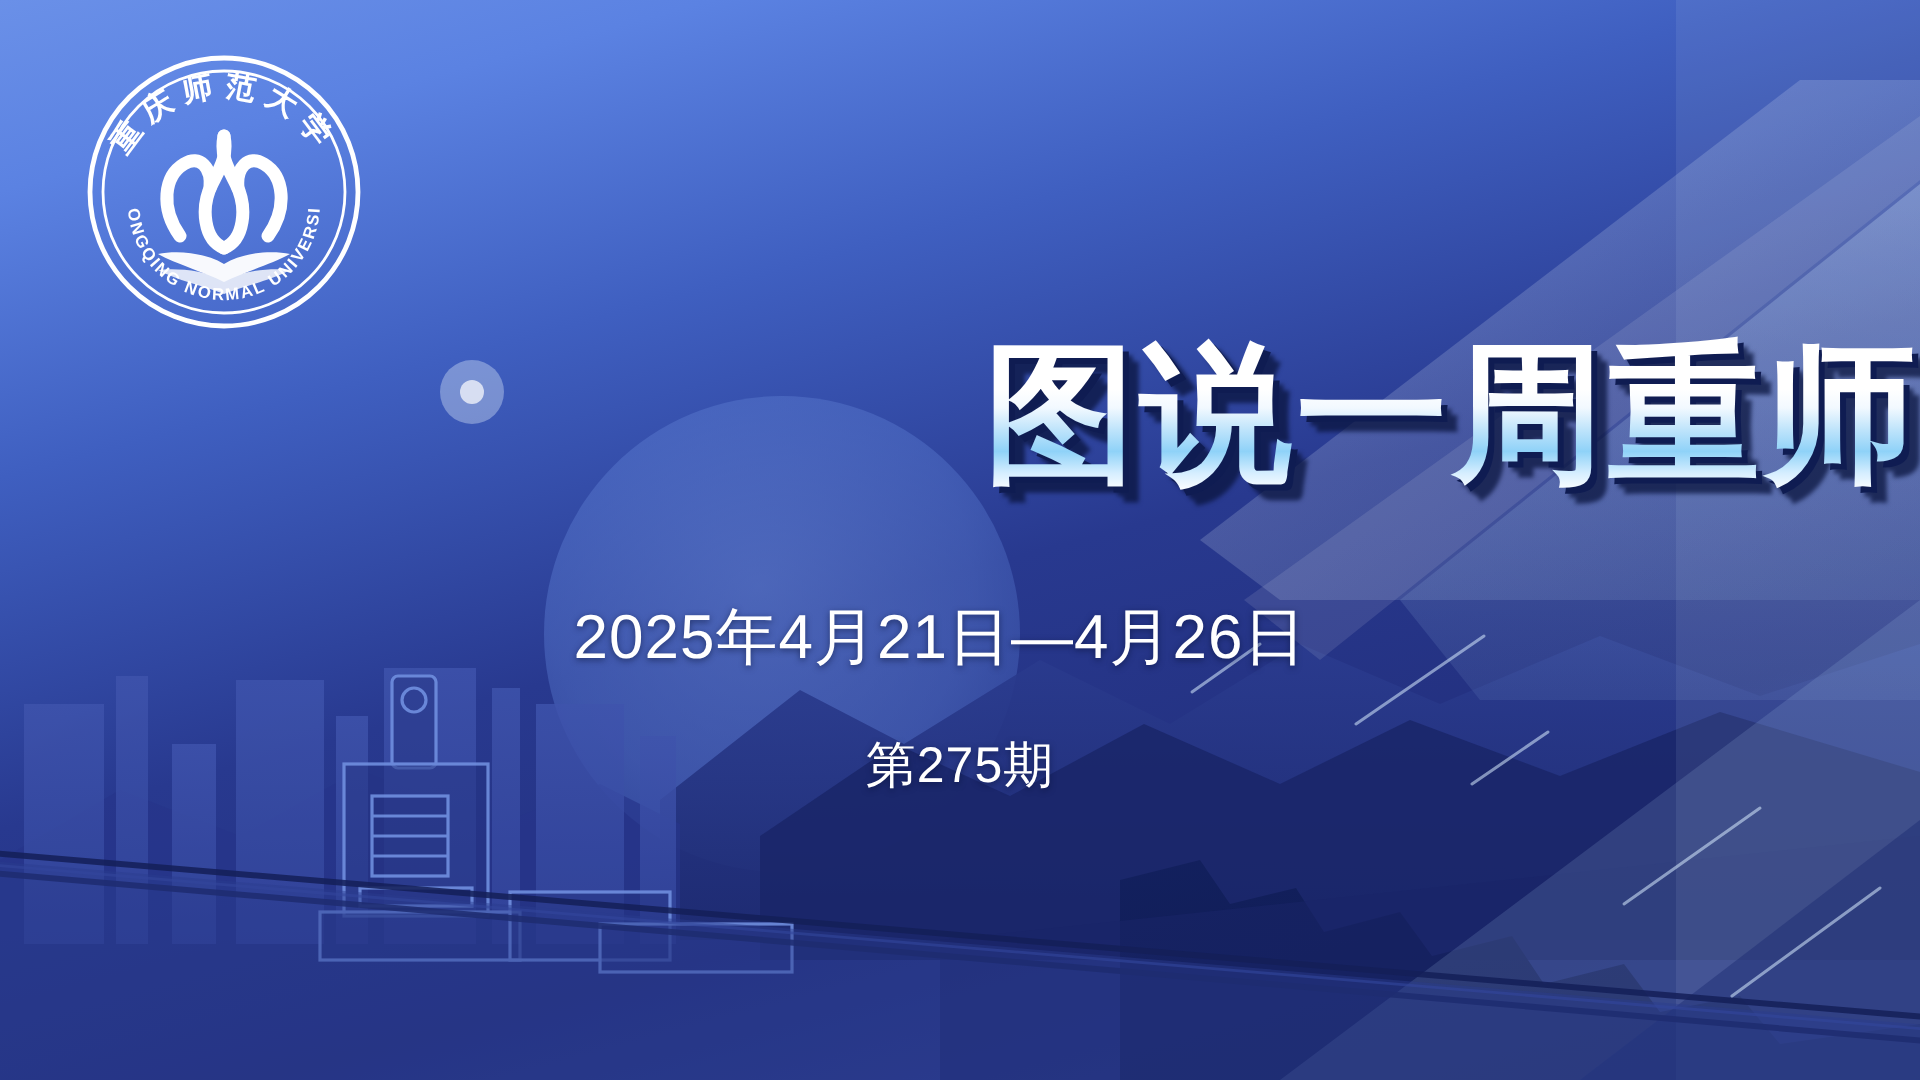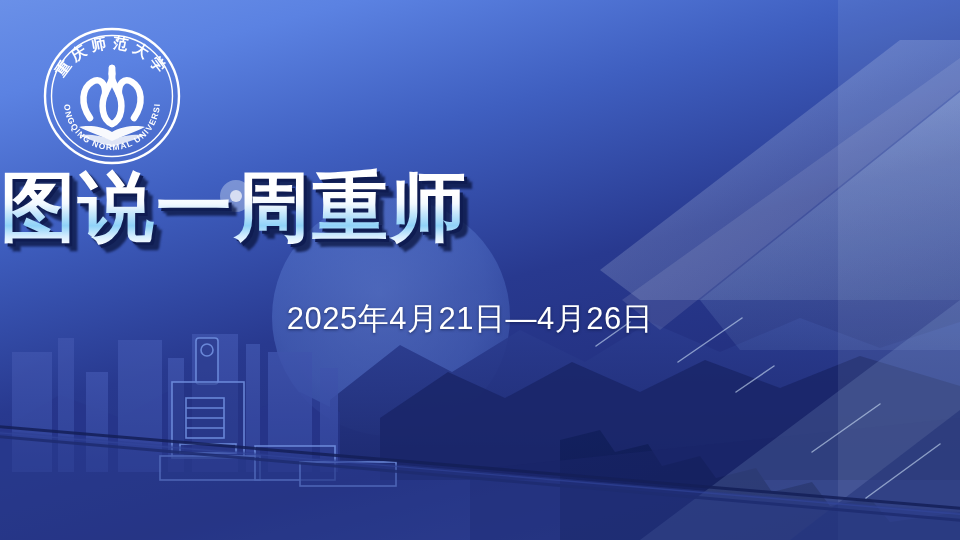--- a/index.html
+++ b/index.html
@@ -58,21 +58,21 @@
     width: 148px;
     height: 148px;
   }
 
   
   .title-wrap {
     position: absolute;
     left: 0;
     top: 168px;
     width: 960px;
-    text-align: left;
+    text-align: right;
   }
 
   .main-title {
     display: inline-block;
     font-family: "DejaVu Sans", "Liberation Sans", sans-serif;
     font-weight: 700;
     font-size: 76px;
     line-height: 1.02;
     letter-spacing: 2px;
     background: linear-gradient(180deg,
@@ -246,14 +246,15 @@
       </text>
     </svg>
   </div>
 
   <div class="title-wrap">
     <div class="main-title">图说一周重师</div>
   </div>
 
   <div class="date-line">2025年4月21日—4月26日</div>
 
+  <div class="issue-line">第275期</div>
 
 </div>
 
 </body></html>

